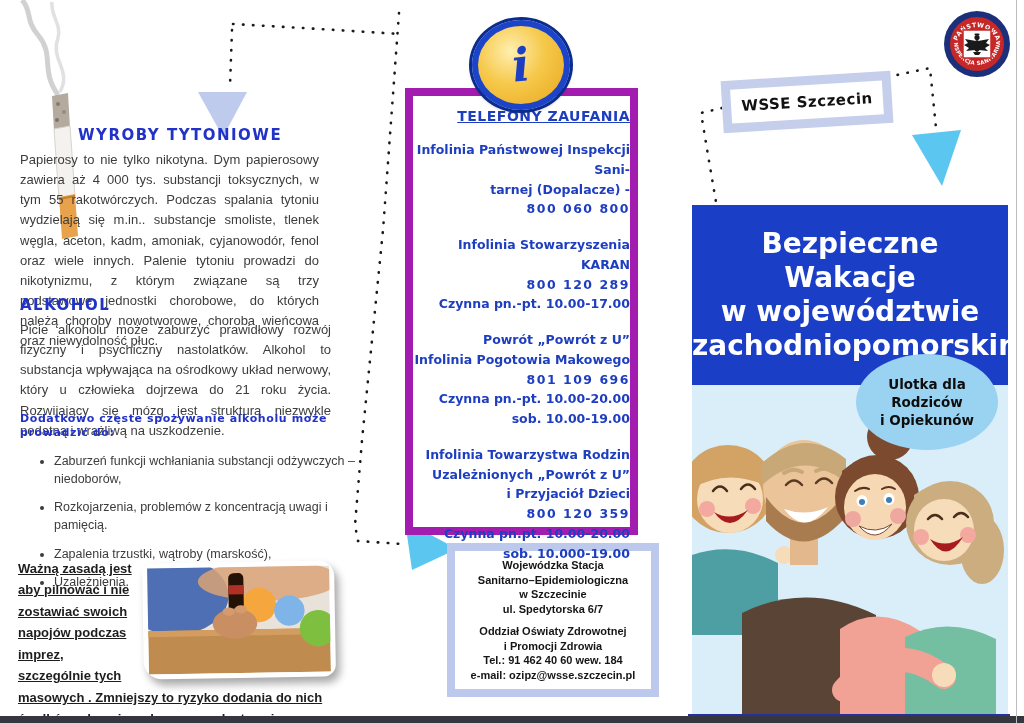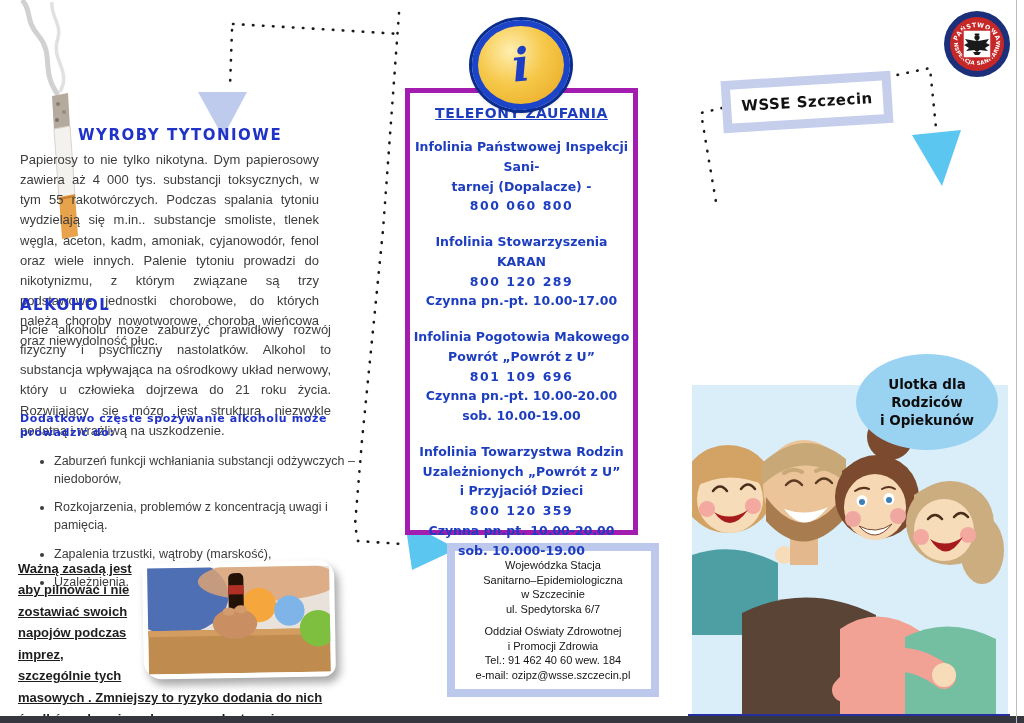--- a/index.html
+++ b/index.html
@@ -22,28 +22,28 @@
                box-shadow:4px 6px 8px rgba(0,0,0,.35);transform:rotate(-1deg);}
   .party-photo svg{display:block;width:100%;height:100%;}
 
   
   .info-icon{left:472px;top:20px;width:86px;height:78px;border-radius:50%;
              background:radial-gradient(circle at 38% 32%,#ffefb0 0%,#f6c84a 45%,#e8a61e 100%);
              border:6px solid #1c44c8;box-shadow:0 0 0 3px #0a2c8c,0 2px 4px rgba(0,0,0,.4);
              display:flex;align-items:center;justify-content:center;z-index:5;}
   .info-icon span{font-family:"DejaVu Serif",serif;font-style:italic;font-weight:bold;
                   font-size:46px;color:#1c3fc4;transform:rotate(-6deg);line-height:1;}
-  .hotline-box{left:405px;top:88px;width:233px;height:447px;border:5px solid #a21caf;
-               background:#fff;box-sizing:border-box;text-align:center;color:#1e3ec0;
+  .hotline-box{left:405px;top:88px;width:233px;height:447px;border:8px solid #a21caf;
+               background:#fff;box-sizing:border-box;text-align:right;color:#1e3ec0;
                font-family:"DejaVu Sans",sans-serif;font-weight:bold;padding-top:12px;z-index:2;}
   .hotline-title{font-size:14px;letter-spacing:.5px;text-decoration:underline;margin-bottom:16px;}
   .hotline-entry{font-size:12.5px;line-height:1.58;margin-bottom:16px;}
   .hotline-entry .num{letter-spacing:1.5px;}
   .contact-box{left:447px;top:543px;width:212px;border:8px solid #bcc8ec;background:#fff;
-               box-sizing:border-box;text-align:center;color:#151515;font-weight:normal;
+               box-sizing:border-box;text-align:center;color:#151515;font-weight:bold;
                font-size:11px;line-height:1.32;padding:7px 4px;}
   .contact-box .grp{margin-bottom:8px;}
 
   
   .wsse-box{left:722px;top:76px;width:152px;height:34px;border:9px solid #c5ceeb;background:#fff;
             transform:rotate(-3.5deg);display:flex;align-items:center;justify-content:center;
             font-family:"DejaVu Sans",sans-serif;font-weight:bold;font-size:15px;color:#111;
             letter-spacing:.5px;}
   .title-panel{left:692px;top:205px;width:316px;height:180px;background:#1b3ec6;color:#fff;
                font-family:"DejaVu Sans",sans-serif;font-weight:bold;font-size:28px;
@@ -142,22 +142,22 @@
       <div class="num">800 060 800</div>
     </div>
 
     <div class="hotline-entry">
       <div>Infolinia Stowarzyszenia KARAN</div>
       <div class="num">800 120 289</div>
       <div>Czynna pn.-pt. 10.00-17.00</div>
     </div>
 
     <div class="hotline-entry">
+      <div>Powrót „Powrót z U”</div>
       <div>Infolinia Pogotowia Makowego</div>
-      <div>Powrót „Powrót z U”</div>
       <div class="num">801 109 696</div>
       <div>Czynna pn.-pt. 10.00-20.00</div>
       <div>sob. 10.00-19.00</div>
     </div>
 
     <div class="hotline-entry">
       <div>Infolinia Towarzystwa Rodzin</div>
       <div>Uzależnionych „Powrót z U”</div>
       <div>i Przyjaciół Dzieci</div>
       <div class="num">800 120 359</div>
@@ -202,20 +202,25 @@
     <g fill="#1a1a1a">
       <ellipse cx="34" cy="36" rx="3.2" ry="6"></ellipse>
       <path d="M33 31 L22 29 L25 33 L21 35 L26 38 L23 41 L32 40 Z"></path>
       <path d="M35 31 L46 29 L43 33 L47 35 L42 38 L45 41 L36 40 Z"></path>
       <circle cx="34" cy="27.5" r="2.6"></circle>
       <rect x="31.5" y="23.5" width="5" height="2" rx="1"></rect>
       <path d="M30 42 L38 42 L36 45 L32 45 Z"></path>
     </g>
   </svg>
 
+  <div class="abs title-panel">
+    <div>Bezpieczne Wakacje</div>
+    <div>w województwie</div>
+    <div>zachodniopomorskim</div>
+  </div>
 
   <div class="abs oval-badge">
     <div>Ulotka dla</div>
     <div>Rodziców</div>
     <div>i Opiekunów</div>
   </div>
 
   <div class="abs family-illustration">
     <svg viewBox="0 0 316 331" width="316" height="331">
       <rect width="316" height="331" fill="#daeefa"></rect>

